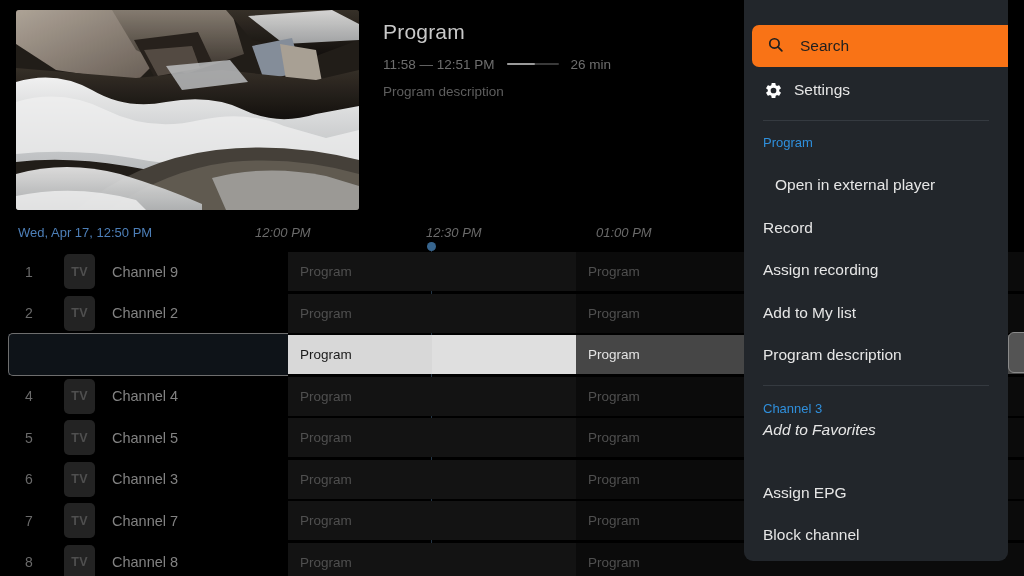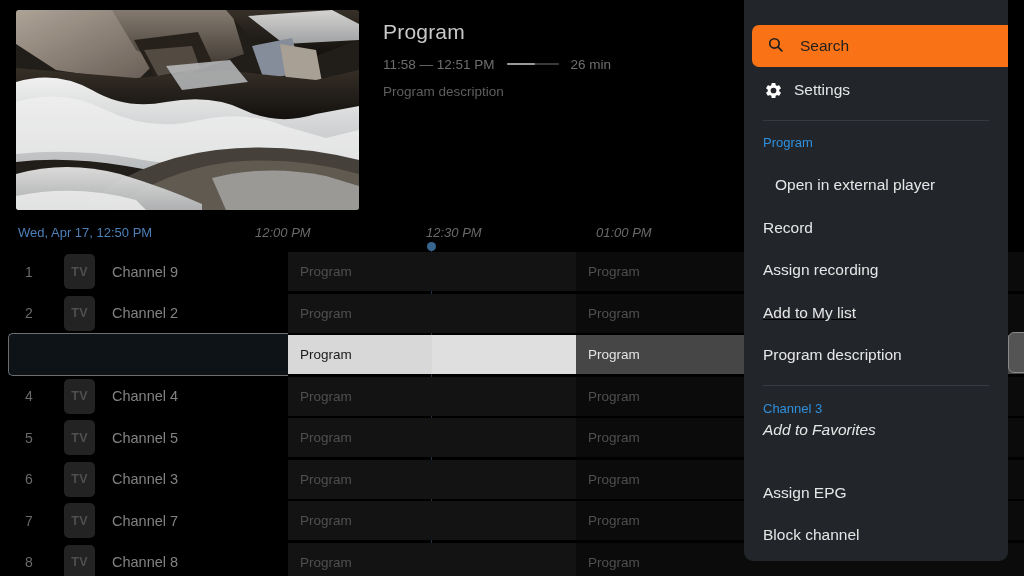--- a/index.html
+++ b/index.html
@@ -473,21 +473,21 @@
     <div id="program-items">
         <div class="menu-row" style="top: 173px; margin-left: 12px;">
           <span class="label">Open in external player</span>
         </div>
         <div class="menu-row" style="top: 215.5px;">
           <span class="label">Record</span>
         </div>
         <div class="menu-row" style="top: 258px;">
           <span class="label">Assign recording</span>
         </div>
-        <div class="menu-row" style="top: 300.5px; text-decoration: underline;">
+        <div class="menu-row" style="top: 300.5px;">
           <span class="label">Add to My list</span>
         </div>
         <div class="menu-row" style="top: 343px;">
           <span class="label">Program description</span>
         </div>
       </div>
 
     <div class="divider" style="top:385px;"></div>
 
     <div class="section-label" style="top:401px;">Channel 3</div>

